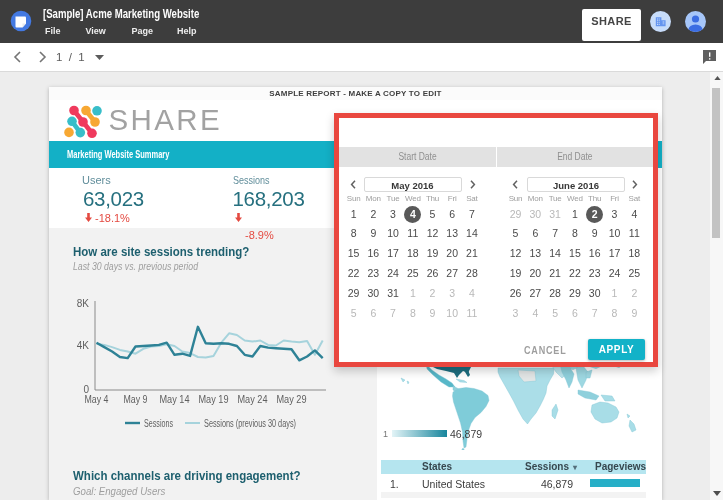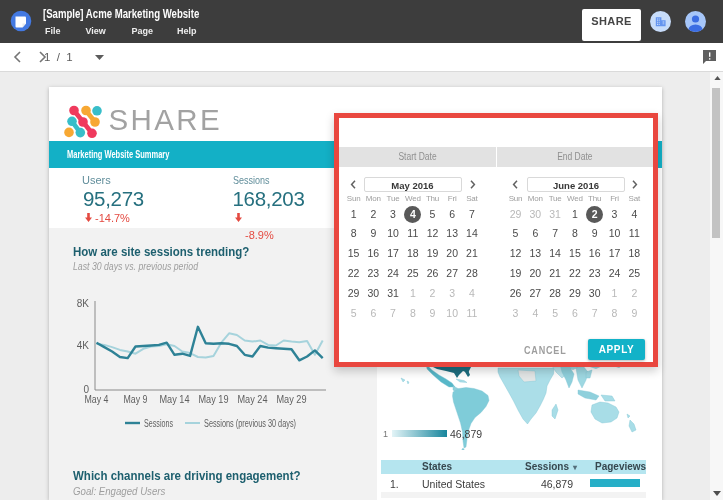--- a/index.html
+++ b/index.html
@@ -8,21 +8,21 @@
 #stage { position:relative; width:723px; height:500px; }
 .abs { position:absolute; }
 
 #topbar { position:absolute; left:0; top:0; width:723px; height:43px; background:#3d3d3d; }
 #title { position:absolute; left:43px; top:6.5px; font-size:12px; font-weight:bold; color:#fdfdfd; transform:scaleX(.8); transform-origin:left top; white-space:nowrap; }
 .menu { position:absolute; top:25.5px; font-size:9px; font-weight:bold; color:#ededed; }
 #sharebtn { position:absolute; left:582px; top:9px; width:59px; height:32px; background:#fff; border-radius:2px;
   font-size:11px; font-weight:bold; color:#454545; text-align:center; line-height:24px; letter-spacing:.4px; }
 
 #navbar { position:absolute; left:0; top:43px; width:723px; height:29px; background:#fff; border-bottom:1px solid #dadada; }
-#pagenum { position:absolute; left:44px; top:50.5px; font-size:11.5px; color:#5c5c5c; }
+#pagenum { position:absolute; left:56px; top:50.5px; font-size:11.5px; color:#5c5c5c; }
 
 #page { position:absolute; left:49px; top:87px; width:613px; height:413px; background:#fff;
   box-shadow:0 1px 4px rgba(0,0,0,.25); }
 #band { position:absolute; left:0; top:0; width:613px; height:13px; background:#fbfbfb;
   font-size:8px; font-weight:bold; color:#3f3f3f; text-align:center; line-height:14px; letter-spacing:.2px; }
 #acmetext { position:absolute; left:59.5px; top:15.5px; font-size:29.5px; color:#a2a2a2; letter-spacing:2.4px; }
 #tealbar { position:absolute; left:0; top:54px; width:613px; height:27px; background:#13b0c6;
   font-size:10px; font-weight:bold; color:#fff; line-height:27px; padding-left:0; }
 #graysec { position:absolute; left:0; top:141px; width:328px; height:272px; background:#f2f2f2; }
 .statlbl { position:absolute; font-size:11px; color:#618e9b; }
@@ -111,20 +111,21 @@
   <div class="abs" style="left:710px;top:72px;width:13px;height:428px;background:#f7f7f7"></div>
   <svg class="abs" style="left:713.5px;top:75.5px" width="7" height="4.5" viewBox="0 0 7 4.5">
       <path d="M0 4.5 h7 l-3.5 -4.5 z" fill="#555"></path>
     </svg>
   <div class="abs" style="left:712px;top:88px;width:8px;height:150px;background:#c3c3c3"></div>
   <svg class="abs" style="left:713px;top:491px" width="8" height="5" viewBox="0 0 8 5">
       <path d="M0 0 h8 l-4 5 z" fill="#505050"></path>
     </svg>
 
   <div id="page">
+    <div id="band">SAMPLE REPORT - MAKE A COPY TO EDIT</div>
 
     <svg class="abs" style="left:14px;top:16px" width="46" height="38" viewBox="0 0 46 38">
       <g stroke-linecap="round">
         <line x1="11" y1="7.5" x2="29" y2="30.3" stroke="#ef3a5d" stroke-width="4.6"></line>
         <line x1="23" y1="7.5" x2="32" y2="19" stroke="#f7a833" stroke-width="4.6"></line>
         <line x1="9" y1="18.3" x2="17.3" y2="29.6" stroke="#38bec9" stroke-width="4.6"></line>
       </g>
       <circle cx="11" cy="7.5" r="4.8" fill="#ef3a5d"></circle>
       <circle cx="20" cy="19" r="4.8" fill="#ef3a5d"></circle>
       <circle cx="29" cy="30.3" r="4.8" fill="#ef3a5d"></circle>
@@ -136,25 +137,25 @@
       <circle cx="17.3" cy="29.6" r="4.8" fill="#38bec9"></circle>
     </svg>
     <div id="acmetext">SHARE</div>
 
     <div id="tealbar">
         <span style="position:absolute;left:18px;top:0;transform:scaleX(.75);transform-origin:left;white-space:nowrap">Marketing Website Summary</span>
       </div>
     <div id="graysec"></div>
 
     <div class="statlbl" style="left:33px;top:87px">Users</div>
-    <div class="statnum" style="left:34px;top:100px">95,273</div>
+    <div class="statnum" style="left:34px;top:100px">63,023</div>
     <svg class="abs" style="left:36px;top:126px" width="7" height="9" viewBox="0 0 7 9">
         <path d="M2.2 0 h2.6 v4.5 h2.2 L3.5 9 L0 4.5 h2.2 z" fill="#e44a41"></path>
       </svg>
-    <div class="statdelta" style="left:46px;top:125px">-14.7%</div>
+    <div class="statdelta" style="left:46px;top:125px">-18.1%</div>
     <div class="statlbl" style="left:184px;top:87px;transform:scaleX(.82);transform-origin:left top">Sessions</div>
     <div class="statnum" style="left:183.5px;top:100px">168,203</div>
     <svg class="abs" style="left:186px;top:126px" width="7" height="9" viewBox="0 0 7 9">
         <path d="M2.2 0 h2.6 v4.5 h2.2 L3.5 9 L0 4.5 h2.2 z" fill="#e44a41"></path>
       </svg>
     <div class="statdelta" style="left:196px;top:142px">-8.9%</div>
 
     <div class="h2q" style="left:23.5px;top:158px">How are site sessions trending?</div>
     <div class="h2sub" style="left:23.5px;top:172.5px;transform:scaleX(.83)">Last 30 days vs. previous period</div>
 

